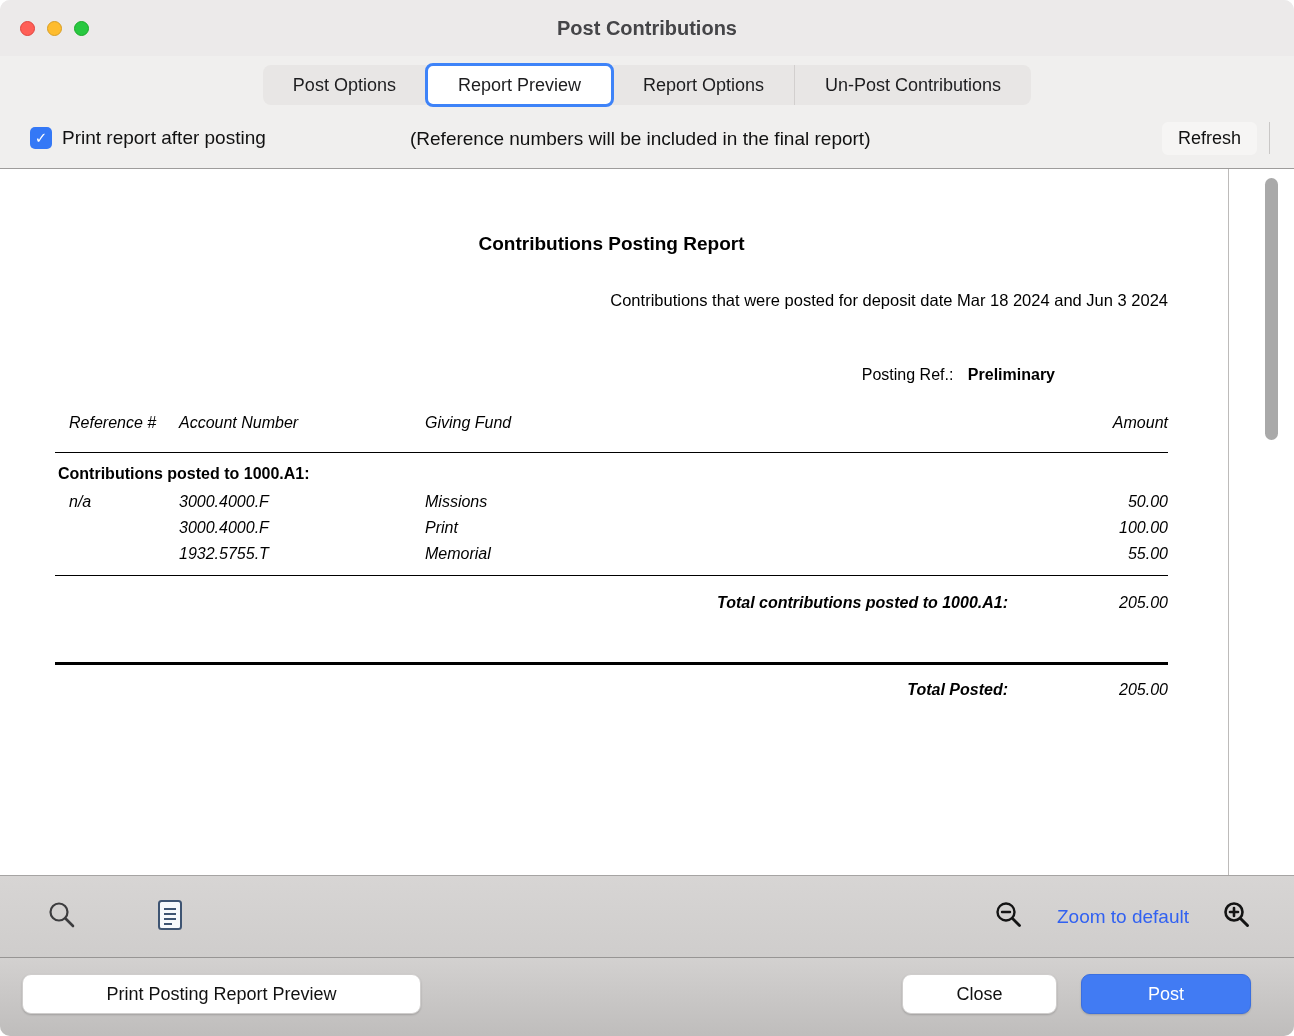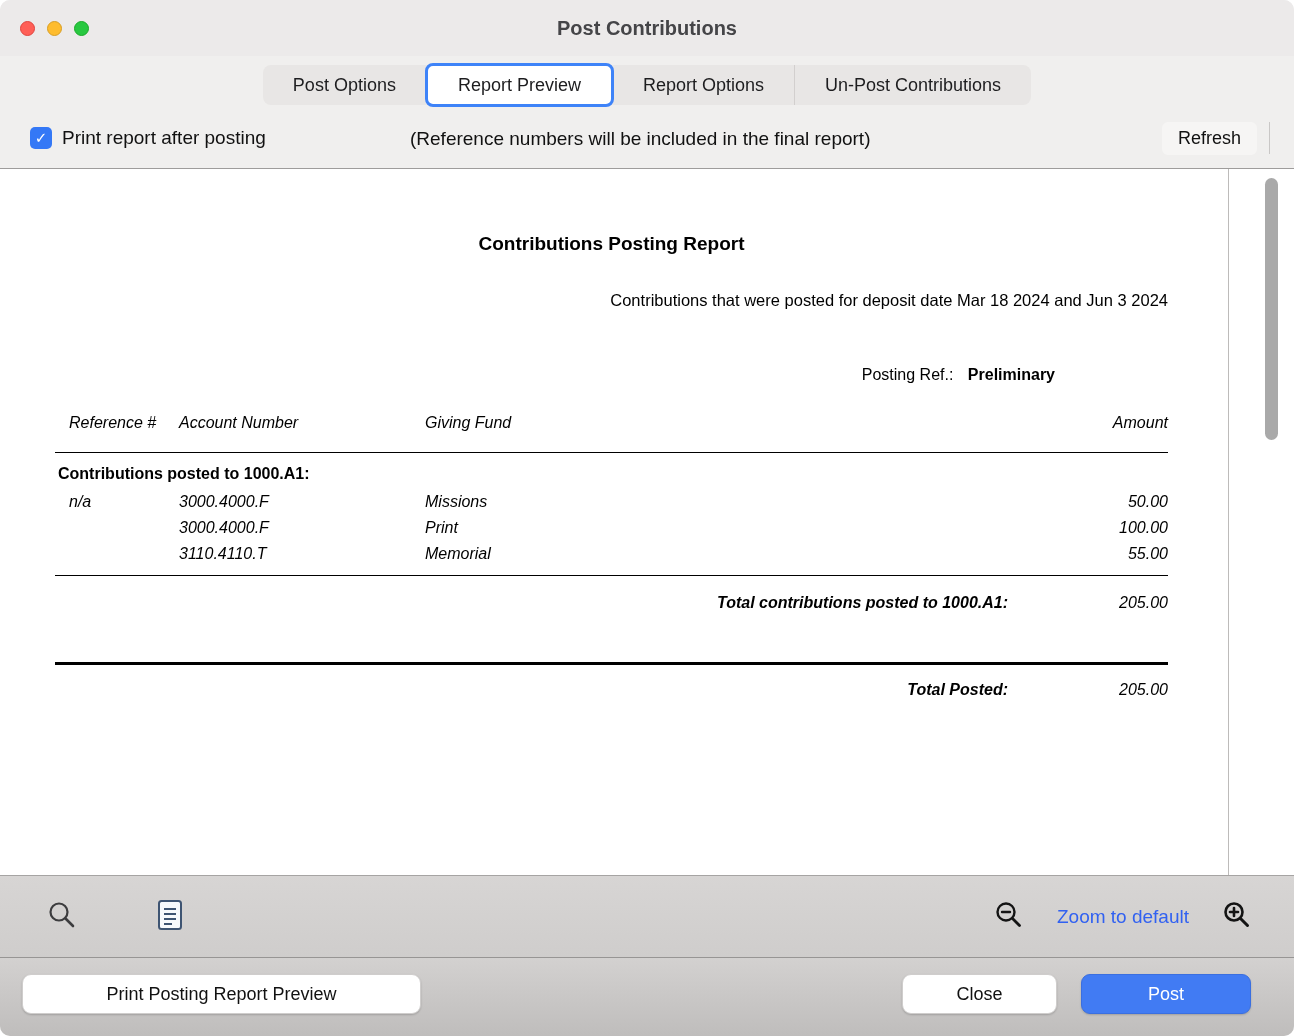--- a/index.html
+++ b/index.html
@@ -223,21 +223,21 @@
         <div class="c amount">50.00</div>
       </div>
       <div class="rgrid data-row">
         <div class="c"></div>
         <div class="c">3000.4000.F</div>
         <div class="c">Print</div>
         <div class="c amount">100.00</div>
       </div>
       <div class="rgrid data-row">
         <div class="c"></div>
-        <div class="c">3110.4110.T</div>
+        <div class="c">1932.5755.T</div>
         <div class="c">Memorial</div>
         <div class="c amount">55.00</div>
       </div>
 
       <hr class="rule rows-rule">
 
       <div class="rgrid total-row">
         <div class="tlabel">Total contributions posted to 1000.A1:</div>
         <div class="c amount">205.00</div>
       </div>

